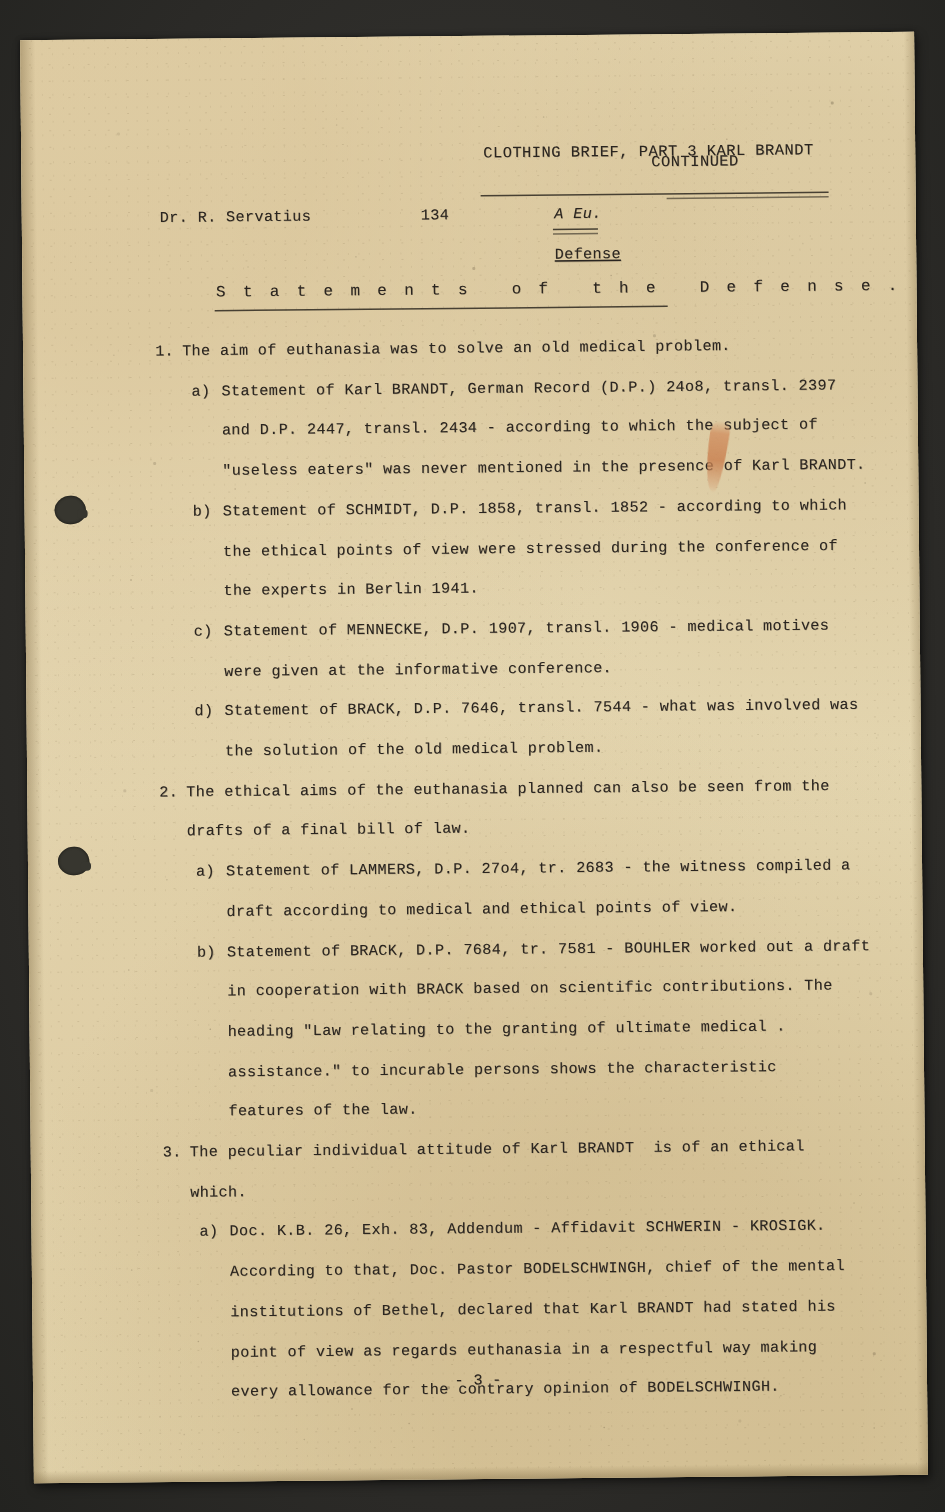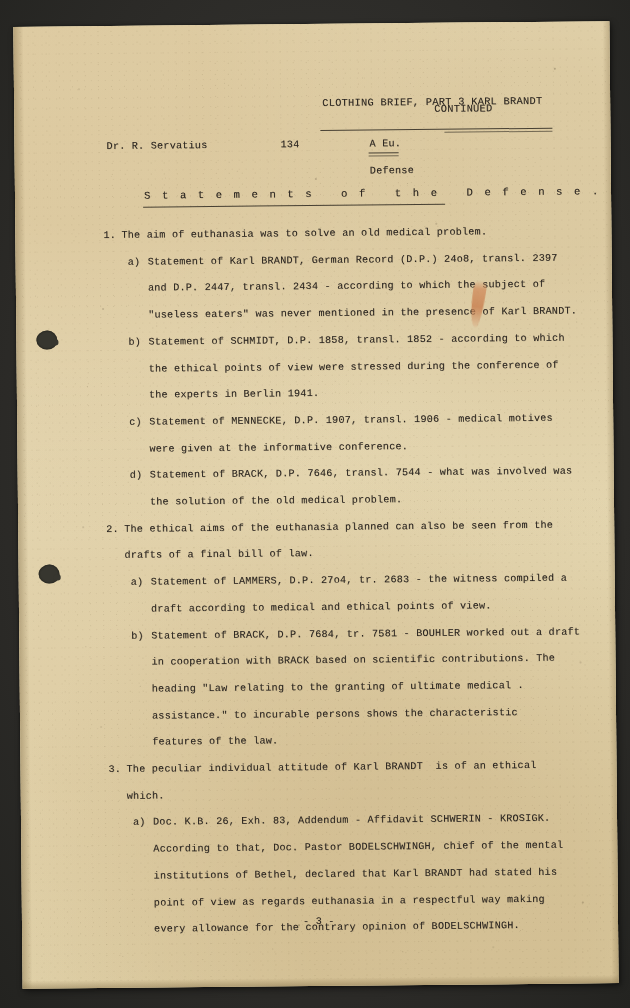--- a/index.html
+++ b/index.html
@@ -185,25 +185,25 @@
 
     <div id="typed">
 
       <div class="tl hdr" style="left:308px; top:74px;">CLOTHING BRIEF, PART 3 KARL BRANDT</div>
       <div class="tl hdr" style="left:372px; top:81px;margin-left:48px;">CONTINUED</div>
       <div class="rule" style="left:306px; top:106px; width:232px;"></div>
       <div class="rule thin" style="left:430px; top:109px; width:108px;"></div>
 
       <div class="tl" style="left:92px; top:116px;">Dr. R. Servatius</div>
       <div class="tl" style="left:266px; top:116px;">134</div>
-      <div class="tl" style="left:355px; top:116px;">A Eu.</div>
+      <div class="tl" style="left:355px; top:116px;font-style:italic;">A Eu.</div>
       <div class="rule" style="left:354px; top:129px; width:30px;"></div>
       <div class="rule thin" style="left:354px; top:132px; width:30px;"></div>
 
-      <div class="tl" style="left:355px; top:143px;">Defense</div>
+      <div class="tl" style="left:355px; top:143px;text-decoration:underline;">Defense</div>
 
       <div class="tl" id="title" style="left:129px; top:165px; font-size:10.6px;">S t a t e m e n t s   o f   t h e   D e f e n s e .</div>
       <div class="rule" style="left:128px; top:181px; width:302px;"></div>
 
       <div id="body-layer">
           <div class="tl" style="left: 88px; top: 205px;">1.</div>
           <div class="tl" style="left: 106px; top: 205px;">The aim of euthanasia was to solve an old medical problem.</div>
           <div class="tl" style="left: 112px; top: 231.7px;">a)</div>
           <div class="tl" style="left: 132px; top: 231.7px;">Statement of Karl BRANDT, German Record (D.P.) 24o8, transl. 2397</div>
           <div class="tl" style="left: 132px; top: 258.4px;">and D.P. 2447, transl. 2434 - according to which the subject of</div>

